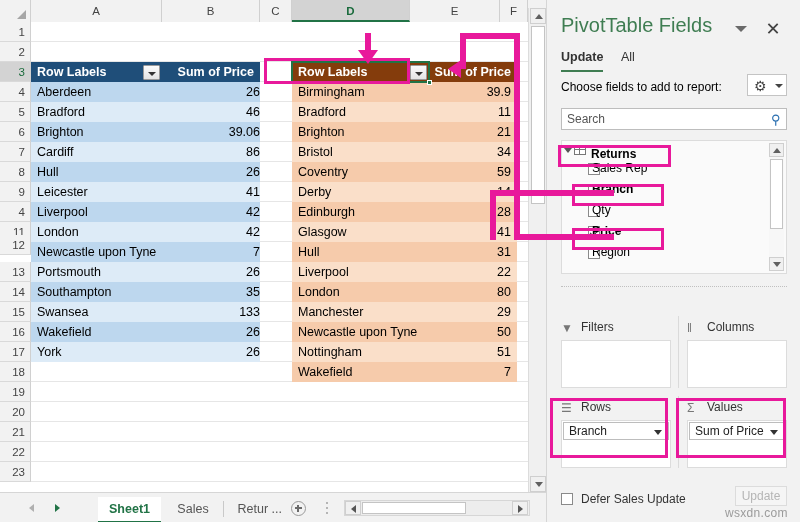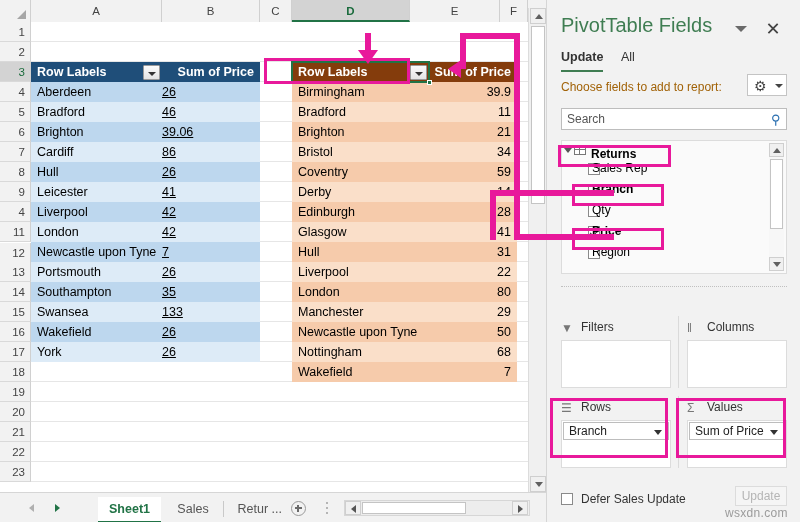--- a/index.html
+++ b/index.html
@@ -60,21 +60,21 @@
     position: absolute; height: 20px; background: #1f4e79; color: #fff;
     font-size: 12.5px; font-weight: bold; line-height: 20px;
   }
   .pt1 .hdr.lbl { left: 0; width: 131px; padding-left: 6px; }
   .pt1 .hdr.val { left: 131px; width: 98px; padding-right: 6px; text-align: right; }
   .pt1 .row {
     position: absolute; height: 20px; font-size: 12.5px; color: #000;
     line-height: 20px;
   }
   .pt1 .row .c1 { position: absolute; left: 0; width: 131px; padding-left: 6px; }
-  .pt1 .row .c2 { position: absolute; left: 131px; width: 98px; padding-right: 6px; text-align: left; text-decoration: underline; }
+  .pt1 .row .c2 { position: absolute; left: 131px; width: 98px; text-align: right; }
   .pt1 .row.even .c1, .pt1 .row.even .c2 { background: #bdd7ee; }
   .pt1 .row.odd  .c1, .pt1 .row.odd  .c2 { background: #ddebf7; }
   .pt1 .total { position: absolute; height: 20px; background: #1f4e79; color: #fff;
     font-size: 12.5px; font-weight: bold; line-height: 20px; }
   .pt1 .total .c1 { position: absolute; left: 0; width: 131px; padding-left: 6px; }
   .pt1 .total .c2 { position: absolute; left: 131px; width: 98px; padding-right: 6px; text-align: right; }
 
   .filter-btn {
     position: absolute; width: 17px; height: 15px;
     background: linear-gradient(#fbfbfb,#e4e4e4);
@@ -187,21 +187,21 @@
   }
   .pane-close {
     position: absolute; left: 216px; top: 20px; width: 20px; height: 20px;
     color: #444; font-size: 18px; text-align: center; line-height: 18px;
   }
   .pane-tab {
     position: absolute; top: 50px; font-size: 12.5px; color: #333; padding-bottom: 6px;
   }
   .pane-tab.active { font-weight: bold; border-bottom: 2.5px solid #3f7d52; }
   .choose-lbl {
-    position: absolute; left: 14px; top: 80px; font-size: 12px; color: #a16207; text-align: right;
+    position: absolute; left: 14px; top: 80px; font-size: 12px; color: #000000; text-align: right;
   }
   .gear-btn {
     position: absolute; left: 200px; top: 74px; width: 40px; height: 22px;
     background: #fff; border: 1px solid #c4c4c4;
   }
   .gear-btn .cog {
     position: absolute; left: 6px; top: 3px; font-size: 14px; color: #444; line-height: 16px;
   }
   .gear-btn .dd {
     position: absolute; left: 27px; top: 9px; width: 0; height: 0;
@@ -340,21 +340,21 @@
         <div class="rowhead" style="top: 142px; height: 20px; line-height: 20px;">7</div>
         <div class="gridcell-bg" style="top: 162px; height: 20px;"></div>
         <div class="rowhead" style="top: 162px; height: 20px; line-height: 20px;">8</div>
         <div class="gridcell-bg" style="top: 182px; height: 20px;"></div>
         <div class="rowhead" style="top: 182px; height: 20px; line-height: 20px;">9</div>
         <div class="gridcell-bg" style="top: 202px; height: 20px;"></div>
         <div class="rowhead" style="top: 202px; height: 20px; line-height: 20px;">4</div>
         <div class="gridcell-bg" style="top: 222px; height: 20px;"></div>
         <div class="rowhead" style="top: 222px; height: 20px; line-height: 20px;">11</div>
         <div class="gridcell-bg" style="top: 242px; height: 20px;"></div>
-        <div class="rowhead" style="top: 243px; height: 20px; line-height: 20px;">12</div>
+        <div class="rowhead" style="top: 235px; height: 20px; line-height: 20px;">12</div>
         <div class="gridcell-bg" style="top: 262px; height: 20px;"></div>
         <div class="rowhead" style="top: 262px; height: 20px; line-height: 20px;">13</div>
         <div class="gridcell-bg" style="top: 282px; height: 20px;"></div>
         <div class="rowhead" style="top: 282px; height: 20px; line-height: 20px;">14</div>
         <div class="gridcell-bg" style="top: 302px; height: 20px;"></div>
         <div class="rowhead" style="top: 302px; height: 20px; line-height: 20px;">15</div>
         <div class="gridcell-bg" style="top: 322px; height: 20px;"></div>
         <div class="rowhead" style="top: 322px; height: 20px; line-height: 20px;">16</div>
         <div class="gridcell-bg" style="top: 342px; height: 20px;"></div>
         <div class="rowhead" style="top: 342px; height: 20px; line-height: 20px;">17</div>
@@ -492,21 +492,21 @@
           <div class="row odd" style="top: 240px;">
             <span class="c1">Manchester</span>
             <span class="c2">29</span>
           </div>
           <div class="row even" style="top: 260px;">
             <span class="c1">Newcastle upon Tyne</span>
             <span class="c2">50</span>
           </div>
           <div class="row odd" style="top: 280px;">
             <span class="c1">Nottingham</span>
-            <span class="c2">68</span>
+            <span class="c2">51</span>
           </div>
           <div class="row even" style="top: 300px;">
             <span class="c1">Wakefield</span>
             <span class="c2">7</span>
           </div>
         </div>
       <div class="total" id="pt2total" style="top: 320px;">
         <span class="c1">Grand Total</span>
         <span class="c2">504.9</span>
       </div>

